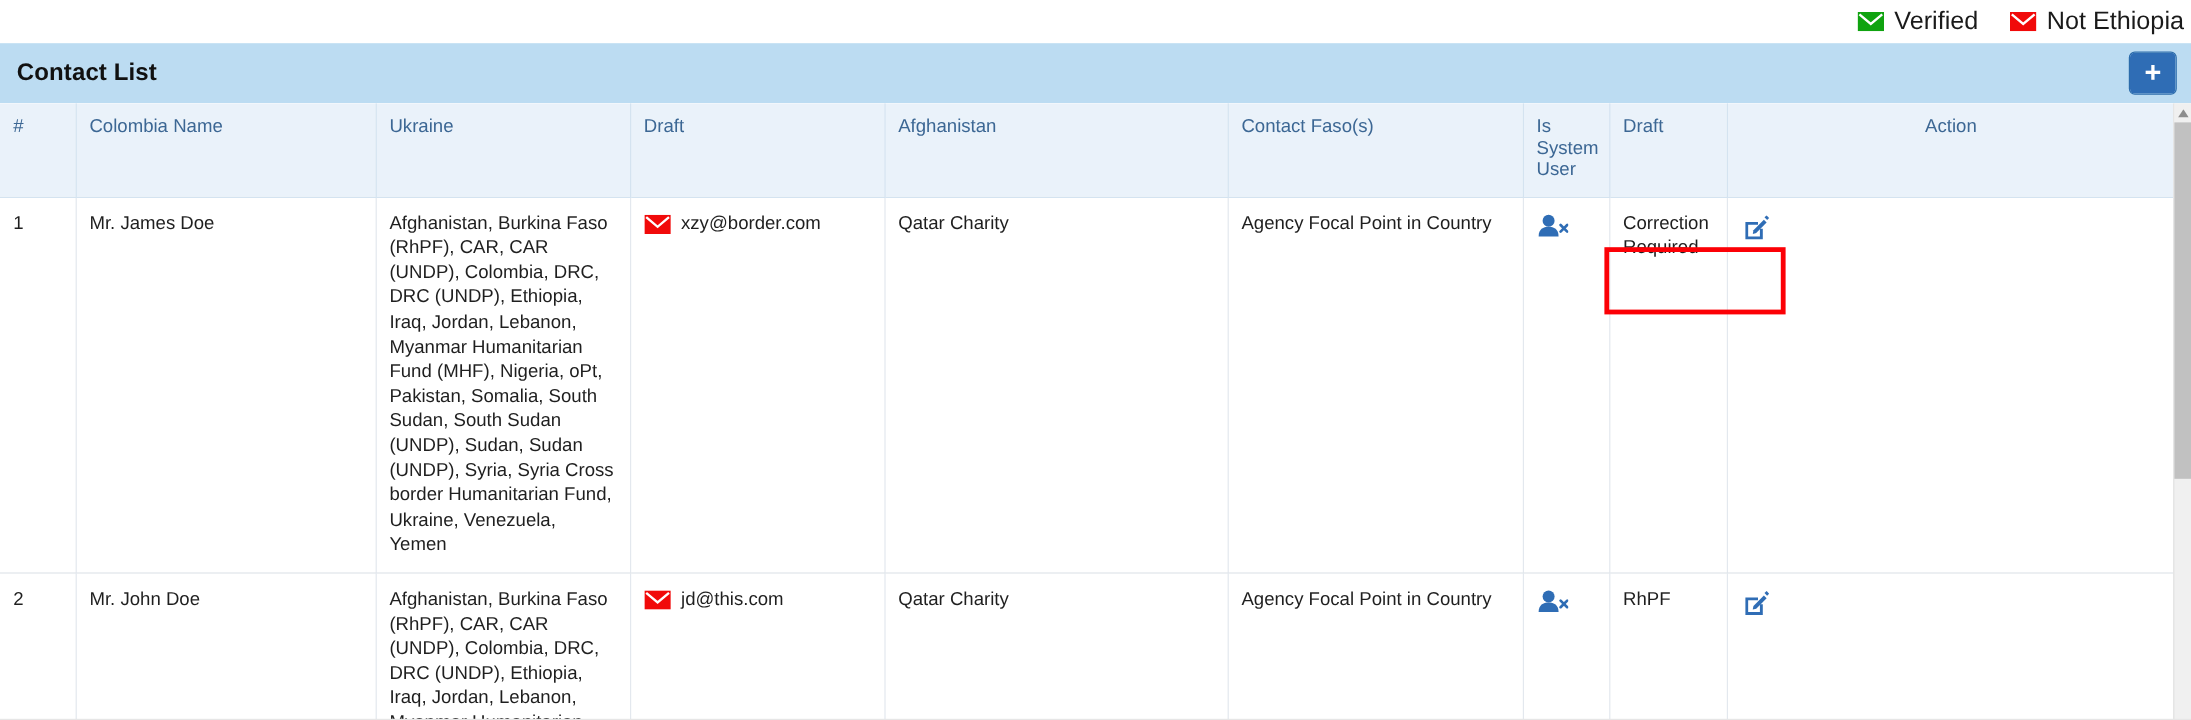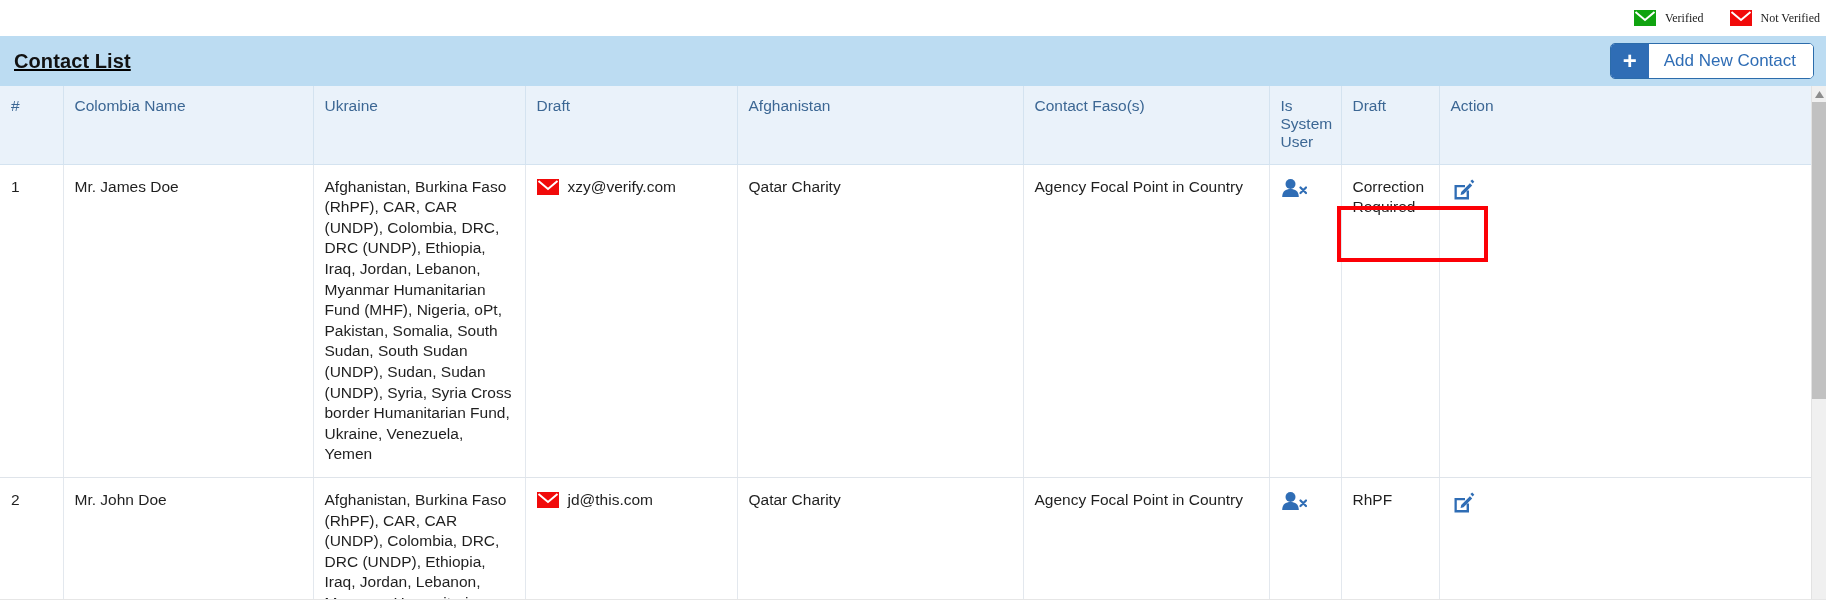--- a/index.html
+++ b/index.html
@@ -16,32 +16,31 @@
   .legend {
     height: 36px;
     display: flex;
     align-items: center;
     justify-content: flex-end;
     gap: 26px;
     padding-right: 6px;
     background: #ffffff;
   }
   .legend-item { display: flex; align-items: center; gap: 9px; }
-  .legend-label { font-size: 12px; color: #1a1a1a; white-space: nowrap; font-family: Liberation Serif, serif; }
+  .legend-label { font-size: 21px; color: #1a1a1a; white-space: nowrap; }
   .env { width: 22px; height: 16px; display: block; }
 
   
   .titlebar {
     position: relative;
     height: 50px;
     background: #bcdcf2;
     display: flex;
     align-items: center;
     padding: 0 12px 0 14px;
-    text-decoration: underline;
   }
   .title-text {
     font-size: 20px;
     font-weight: bold;
     color: #111111;
     letter-spacing: .1px;
   }
   .add-btn {
     position: absolute;
     right: 12px;
@@ -92,21 +91,21 @@
     color: #3c6794;
     font-size: 15.5px;
     font-weight: normal;
     text-align: left;
     vertical-align: top;
     padding: 11px 10px 11px 11px;
     border-right: 1px solid #d4e3f0;
     border-bottom: 1px solid #d4e3f0;
     height: 78px;
   }
-  table.contacts th:last-child { border-right: none; }
+  table.contacts th:last-child { border-right: none; text-align: center; }
   table.contacts td {
     font-size: 15.5px;
     color: #1f1f1f;
     vertical-align: top;
     padding: 12px 10px 12px 11px;
     border-right: 1px solid #e3e8ee;
     border-bottom: 1px solid #dfe4ea;
     line-height: 1.33;
     background: #ffffff;
   }
@@ -181,30 +180,29 @@
       <span class="legend-label">Verified</span>
     </div>
 
     <div class="legend-item">
       <span class="env">
         <svg width="22" height="16" viewBox="0 0 22 16">
           <rect x="0" y="0" width="22" height="16" fill="#f10a0a"></rect>
           <path d="M1.5 2 L11 10 L20.5 2" fill="none" stroke="#ffffff" stroke-width="2"></path>
         </svg>
       </span>
-      <span class="legend-label">Not Verified</span>
+      <span class="legend-label">Not Ethiopia</span>
     </div>
 
   </div>
 
   <div class="titlebar">
     <div class="title-text">Contact List</div>
     <div class="add-btn">
       <div class="add-btn-plus">+</div>
-      <div class="add-btn-label">Add New Contact</div>
     </div>
   </div>
 
   <div class="table-wrap">
     <table class="contacts">
       <colgroup>
         <col class="c-idx">
           <col class="c-name">
           <col class="c-country">
           <col class="c-email">
@@ -234,21 +232,21 @@
           <td>Mr. James Doe</td>
           <td>Afghanistan, Burkina Faso (RhPF), CAR, CAR (UNDP), Colombia, DRC, DRC (UNDP), Ethiopia, Iraq, Jordan, Lebanon, Myanmar Humanitarian Fund (MHF), Nigeria, oPt, Pakistan, Somalia, South Sudan, South Sudan (UNDP), Sudan, Sudan (UNDP), Syria, Syria Cross border Humanitarian Fund, Ukraine, Venezuela, Yemen</td>
           <td>
             <div class="email-cell">
               <span class="env">
                 <svg width="22" height="16" viewBox="0 0 22 16">
                   <rect x="0" y="0" width="22" height="16" fill="#f10a0a"></rect>
                   <path d="M1.5 2 L11 10 L20.5 2" fill="none" stroke="#ffffff" stroke-width="2"></path>
                 </svg>
               </span>
-              <span>xzy@verify.com</span>
+              <span>xzy@border.com</span>
             </div>
           </td>
           <td>Qatar Charity</td>
           <td>Agency Focal Point in Country</td>
           <td>
             <span class="sysuser-icon">
               <svg width="26" height="20" viewBox="0 0 26 20">
                 <circle cx="9.5" cy="6" r="5" fill="#2f6db5"></circle>
                 <path d="M1.2 19 C1.2 13 5 11 9.5 11 C14 11 17.8 13 17.8 19 Z" fill="#2f6db5"></path>
                 <path d="M19.5 9.5 L25 15 M25 9.5 L19.5 15" stroke="#2f6db5" stroke-width="2.2" stroke-linecap="round"></path>

